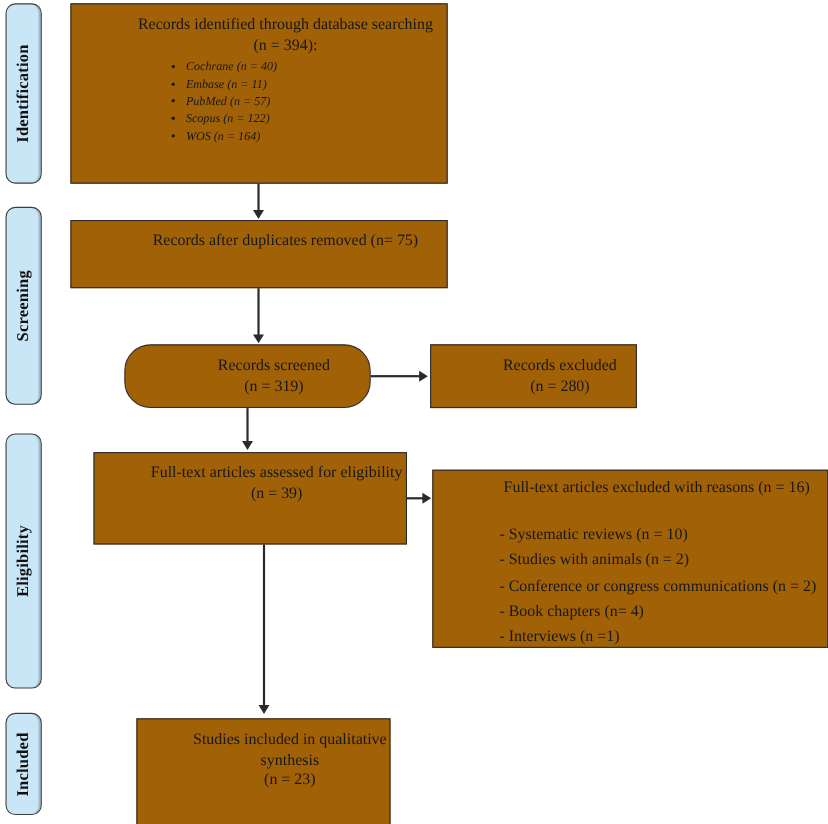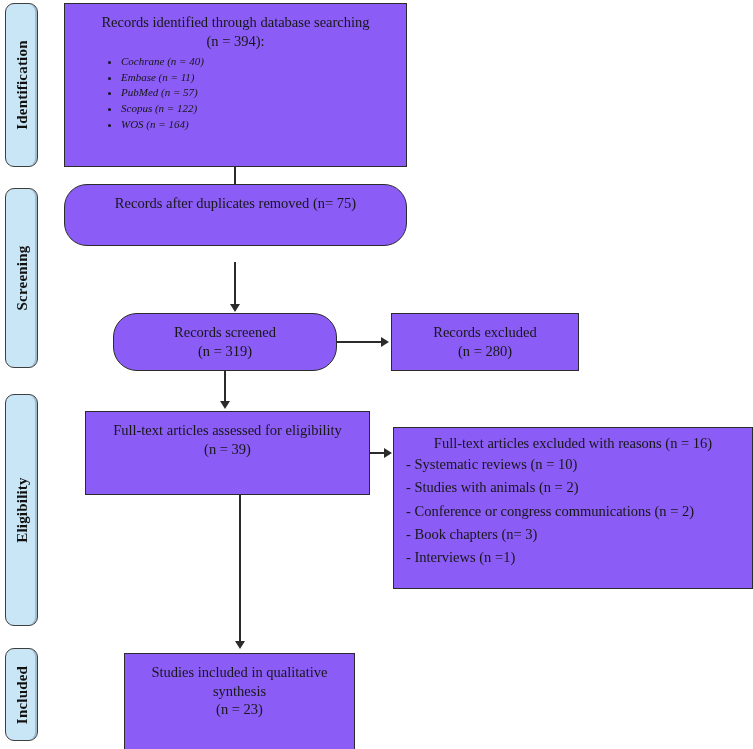--- a/index.html
+++ b/index.html
@@ -39,22 +39,23 @@
     font-size: 15px;
     letter-spacing: 0.2px;
     color: #111111;
     font-family: "Liberation Serif", "DejaVu Serif", serif;
   }
 
   
   .flow-box {
     position: absolute;
     box-sizing: border-box;
-    background: #8b5cf6;
+    background: #a16207;
     border: 1.6px solid #2b2b2b;
+    padding-left: 48px;
   }
   .box-text {
     font-size: 14.5px;
     line-height: 1.28;
     color: #171717;
   }
   .centered {
     text-align: center;
     padding-top: 9px;
   }
@@ -139,21 +140,21 @@
       <li>Embase (n = 11)</li>
       <li>PubMed (n = 57)</li>
       <li>Scopus (n = 122)</li>
       <li>WOS (n = 164)</li>
     </ul>
   </div>
 
   <div class="vline" style="left:234px; top:167px; height:26px;"></div>
   <div class="arrow-down" style="left:230px; top:191px;"></div>
 
-  <div class="flow-box" style="left:64px; top:184px; width:343px; height:62px;border-radius:23px;">
+  <div class="flow-box" style="left:64px; top:200px; width:343px; height:62px;">
     <div class="box-text centered">Records after duplicates removed (n= 75)</div>
   </div>
 
   <div class="vline" style="left:234px; top:262px; height:44px;"></div>
   <div class="arrow-down" style="left:230px; top:304px;"></div>
 
   <div class="flow-box" style="left:113px; top:313px; width:224px; height:58px;border-radius:24px;">
     <div class="box-text centered">
       <div>Records screened</div>
       <div>(n =  319)</div>
@@ -180,25 +181,25 @@
     </div>
   </div>
 
   <div class="hline" style="left:370px; top:452px; width:15px;"></div>
   <div class="arrow-right" style="left:384px; top:448px;"></div>
 
   <div class="flow-box" style="left:393px; top:427px; width:360px; height:162px;">
     <div class="box-text" style="text-align:center; padding-top:6px;">
       <span>Full-text articles excluded with reasons (n = 16)</span>
     </div>
-    <ul class="reason-list" style="margin-top:0; padding-left:12px;">
+    <ul class="reason-list" style="margin-top:22px; padding-left:12px;">
       <li>- Systematic reviews (n = 10)</li>
       <li>- Studies with animals (n = 2)</li>
       <li>- Conference or congress communications (n = 2)</li>
-      <li>- Book chapters (n= 3)</li>
+      <li>- Book chapters (n= 4)</li>
       <li>- Interviews (n =1)</li>
     </ul>
   </div>
 
   <div class="vline" style="left:239px; top:495px; height:148px;"></div>
   <div class="arrow-down" style="left:235px; top:641px;"></div>
 
   <div class="flow-box" style="left:124px; top:653px; width:231px; height:117px;">
     <div class="box-text centered">
       <div>Studies included in qualitative</div>

